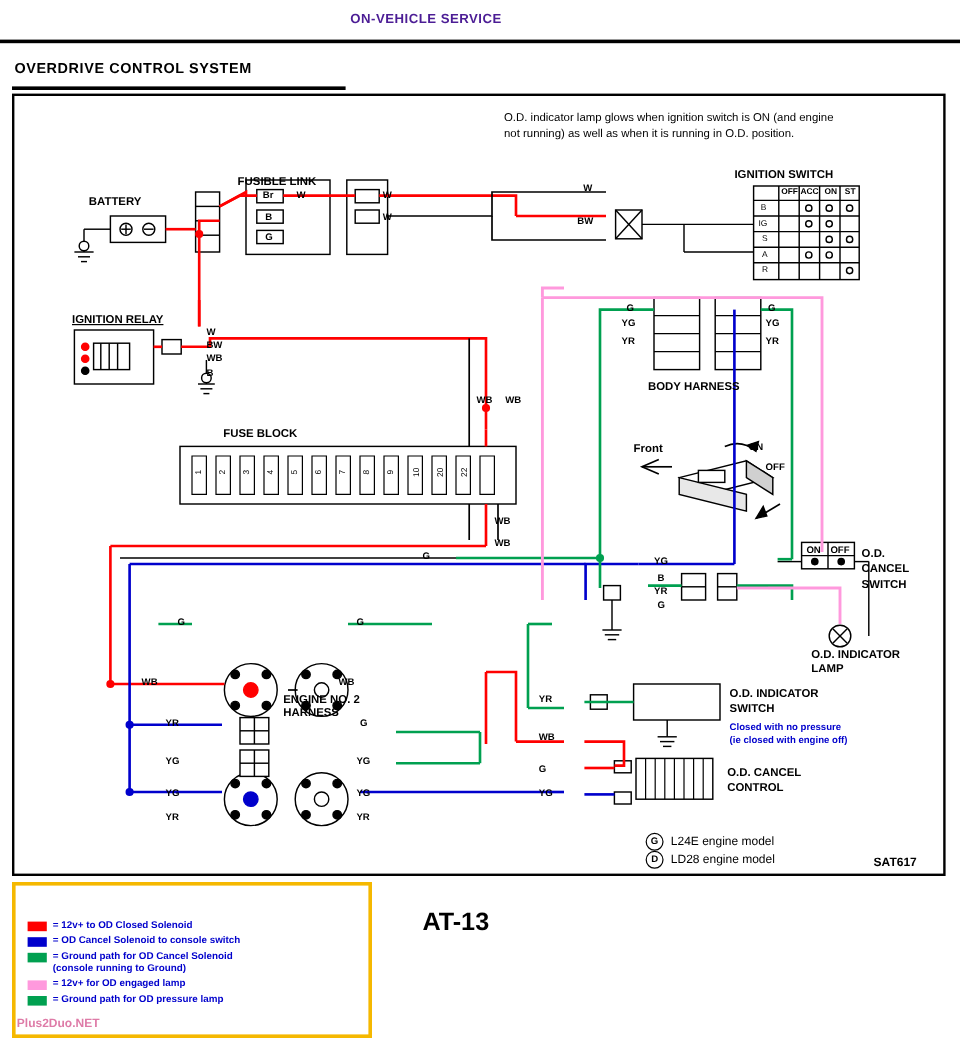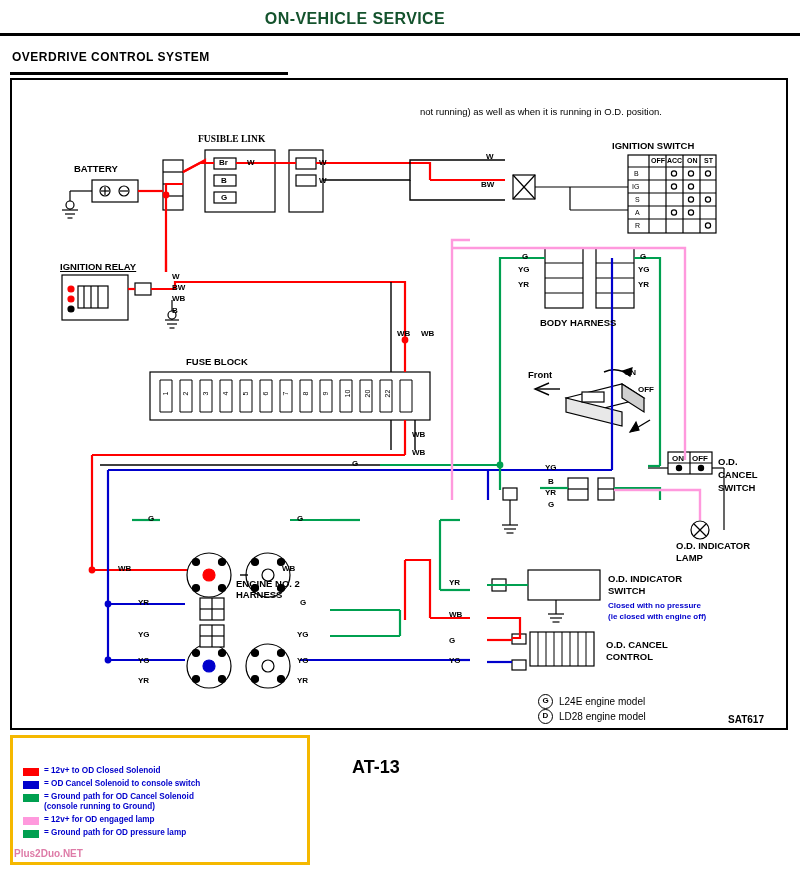--- a/index.html
+++ b/index.html
@@ -1,19 +1,19 @@
 <!DOCTYPE html>
 <html><head>
 <meta charset="utf-8">
 <style>
   html,body{margin:0;padding:0;background:#ffffff;}
   body{width:800px;height:876px;font-family:"Liberation Sans",sans-serif;position:relative;overflow:hidden;}
   #page{position:relative;width:800px;height:876px;}
 
-  .hdr-title{position:absolute;top:10px;left:0;width:710px;text-align:center;font-size:16px;font-weight:bold;letter-spacing:.4px;color:#14532d;}
+  .hdr-title{position:absolute;top:10px;left:0;width:710px;text-align:center;font-size:11px;font-weight:bold;letter-spacing:.4px;color:#4c1d95;}
   .hdr-rule{position:absolute;top:33px;left:0;width:800px;height:3px;background:#000;}
 
   .sys-title{position:absolute;top:50px;left:12px;font-size:12px;font-weight:bold;letter-spacing:.5px;color:#000;}
   .sys-underline{position:absolute;top:72px;left:10px;width:278px;height:3px;background:#000;}
 
   .frame{position:absolute;top:78px;left:10px;width:778px;height:652px;border:2px solid #000;box-sizing:border-box;}
 
   svg.diagram{position:absolute;top:0;left:0;width:800px;height:876px;pointer-events:none;}
 
   .lbl{position:absolute;font-size:9.5px;color:#000;white-space:nowrap;}
@@ -23,21 +23,21 @@
 
   .note{position:absolute;font-size:9.5px;color:#000;line-height:13px;white-space:nowrap;}
 
   .legend{position:absolute;left:10px;top:735px;width:300px;height:130px;border:3px solid #f5b800;box-sizing:border-box;background:#fff;}
   .legend-title{position:absolute;top:6px;left:0;width:294px;text-align:center;font-size:13px;font-weight:bold;color:#000;}
   .legend-rows{position:absolute;top:28px;left:10px;width:280px;}
   .lrow{display:flex;align-items:flex-start;margin-bottom:3px;}
   .swatch{width:16px;height:8px;margin-top:2px;margin-right:5px;flex:none;}
   .ltext{font-size:8.2px;font-weight:bold;color:#0000cc;line-height:10px;}
 
-  .at13{position:absolute;left:352px;top:757px;font-size:18px;font-weight:bold;color:#000;}
+  .at13{position:absolute;left:352px;top:757px;font-size:21px;font-weight:bold;color:#000;}
   .sat{position:absolute;left:728px;top:714px;font-size:10px;font-weight:bold;color:#000;}
   .watermark{position:absolute;left:14px;top:848px;font-size:10px;font-weight:bold;color:#d34f8a;opacity:.75;}
 
   .model-key{position:absolute;left:538px;top:694px;font-size:10px;color:#000;line-height:15px;}
   .model-key div{display:flex;align-items:center;}
   .mk-circ{display:inline-block;width:13px;height:13px;border-radius:50%;border:1.4px solid #000;font-size:8px;font-weight:bold;text-align:center;line-height:12px;margin-right:6px;}
 </style>
 </head>
 <body>
 
@@ -341,25 +341,25 @@
       <path d="M391 300 L391 282"></path>
       <path d="M415 420 L415 450"></path>
       <path d="M391 420 L391 450"></path>
       <path d="M345 465 L380 465"></path>
       <path d="M100 465 L345 465"></path>
       <path d="M240 575 L248 575"></path>
     </g>
   </svg>
 
   <div class="note" style="left:420px;top:92px;">
-    <br><span>not running) as well as when it is running in O.D. position.</span>
+    <span>O.D. indicator lamp glows when ignition switch is ON (and engine</span><br><span>not running) as well as when it is running in O.D. position.</span>
   </div>
 
   <div class="lbl b" style="left:74px;top:163px;text-align:center;">BATTERY</div>
-  <div class="lbl b" style="left:198px;top:134px;font-family:Liberation Serif, serif;">FUSIBLE LINK</div>
+  <div class="lbl b" style="left:198px;top:146px;">FUSIBLE LINK</div>
   <div class="lbl b" style="left:60px;top:261px;text-decoration:underline;">IGNITION RELAY</div>
   <div class="lbl b" style="left:186px;top:356px;">FUSE BLOCK</div>
   <div class="lbl b" style="left:612px;top:140px;">IGNITION SWITCH</div>
   <div class="lbl b" style="left:540px;top:317px;">BODY HARNESS</div>
   <div class="lbl b" style="left:236px;top:578px;line-height:11px;">
     <span>ENGINE NO. 2</span><br><span>HARNESS</span>
   </div>
 
   <div class="lbl b" style="left:718px;top:455px;line-height:13px;">
     <span>O.D.</span><br>

